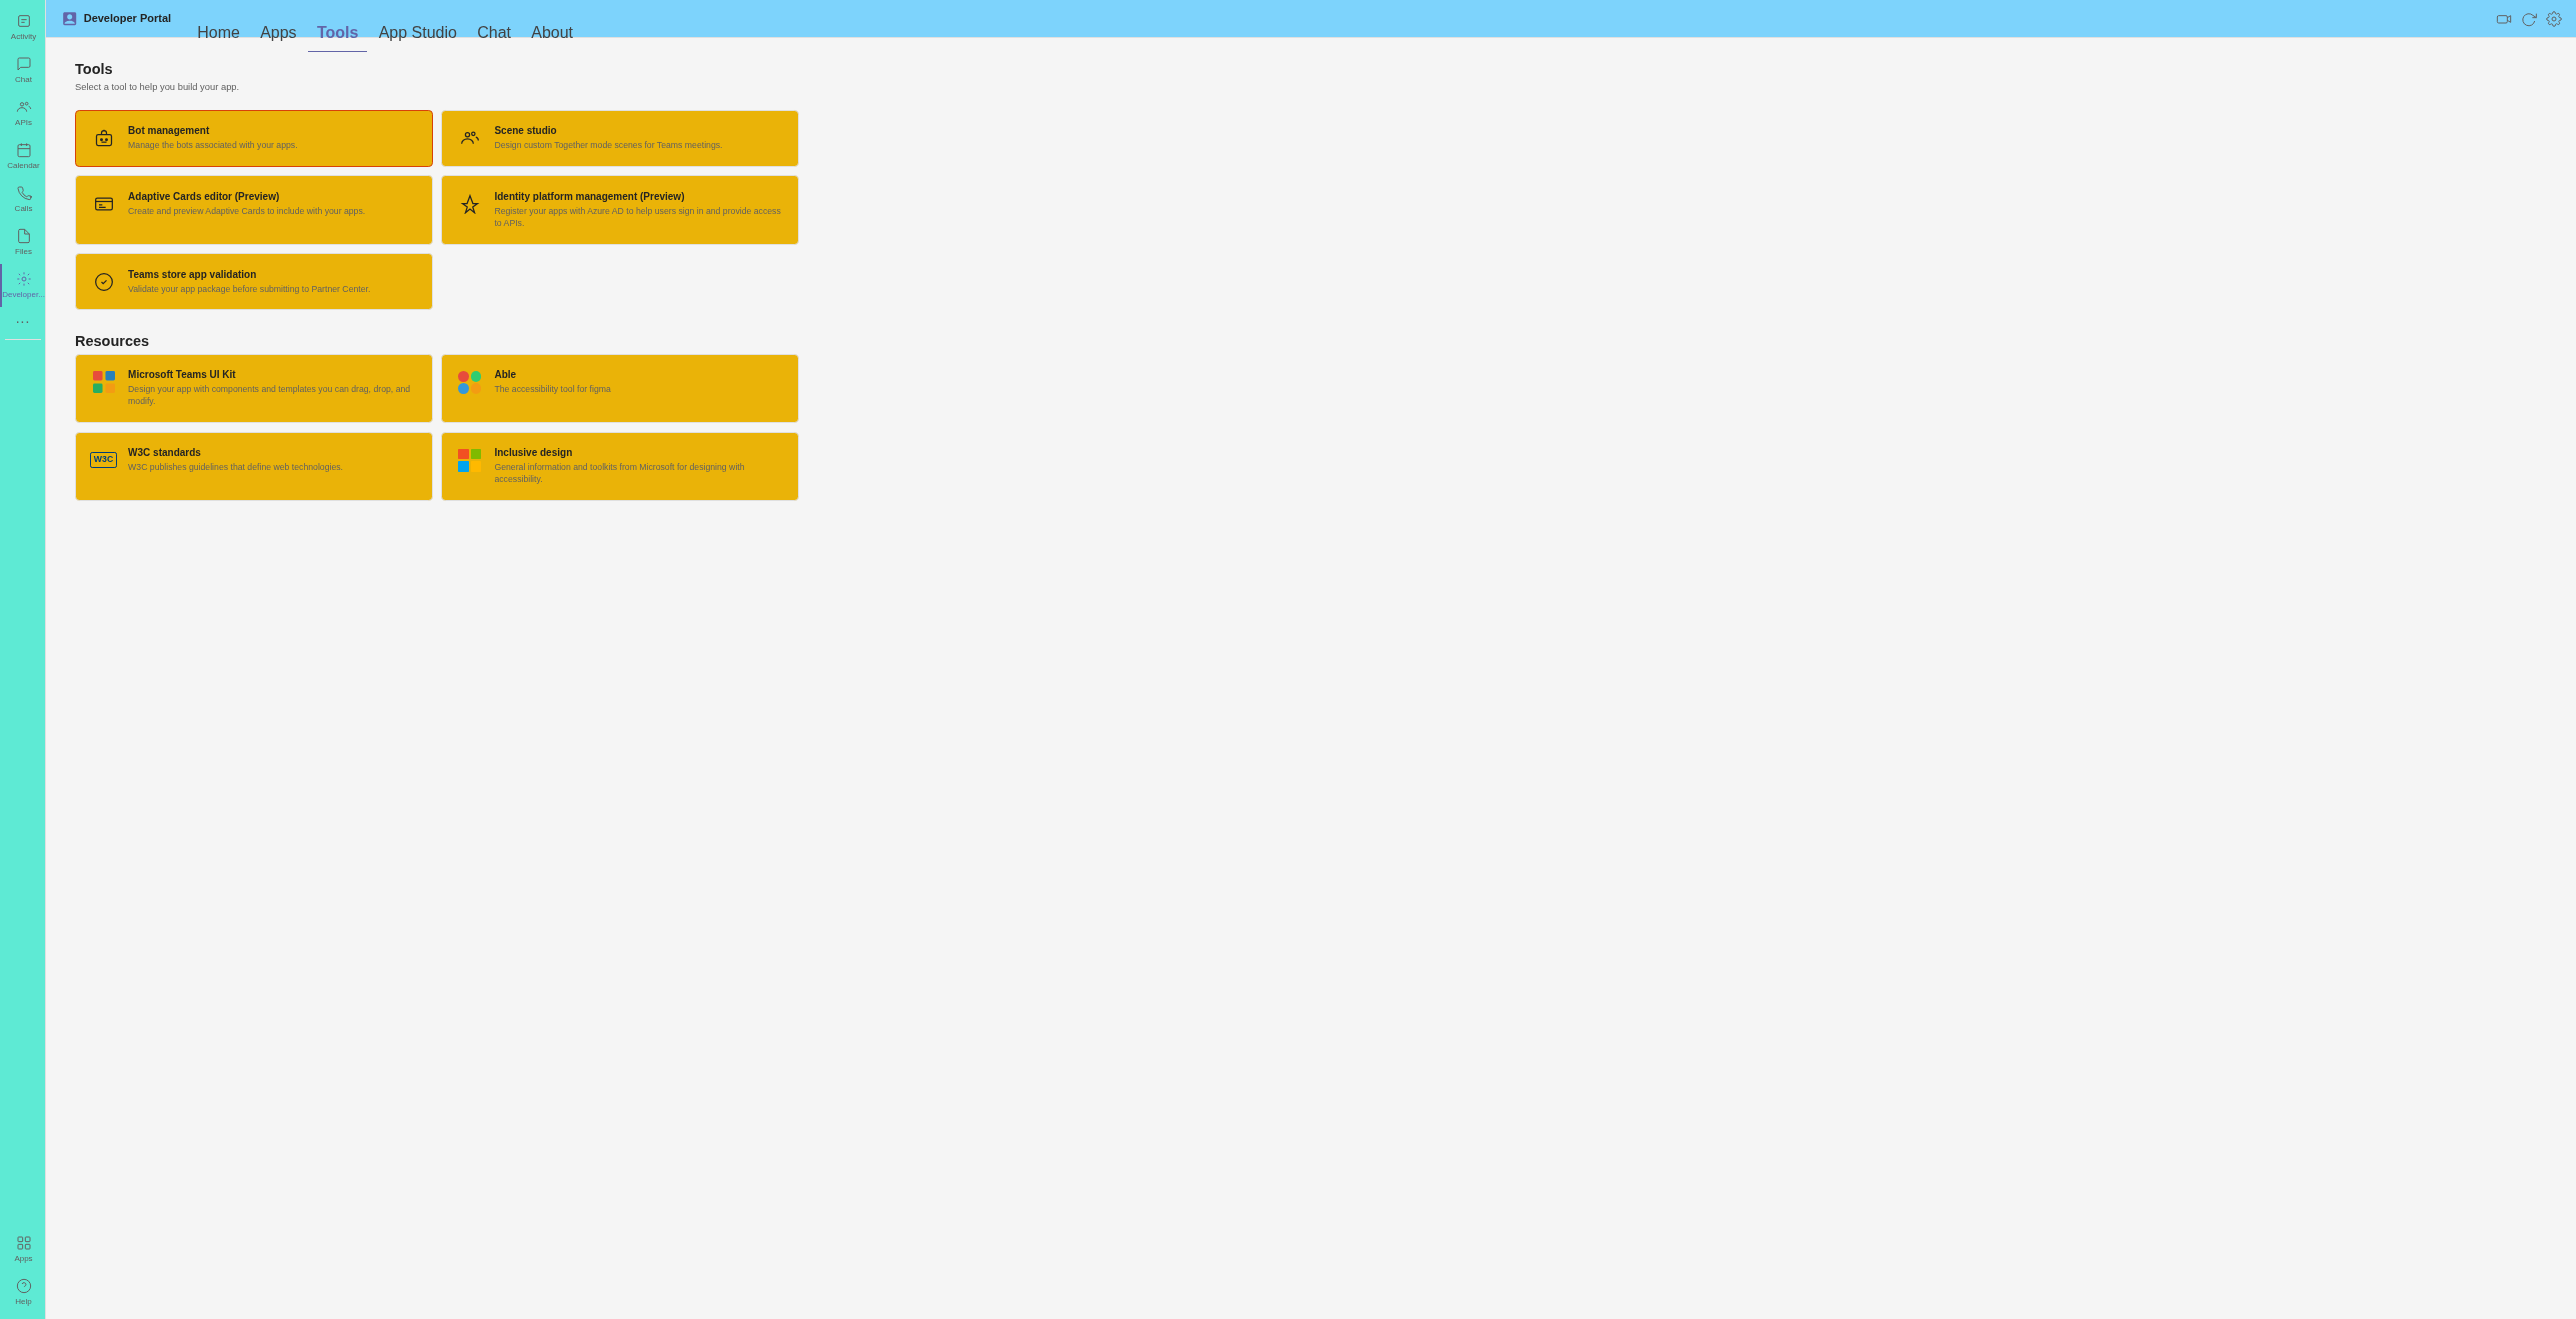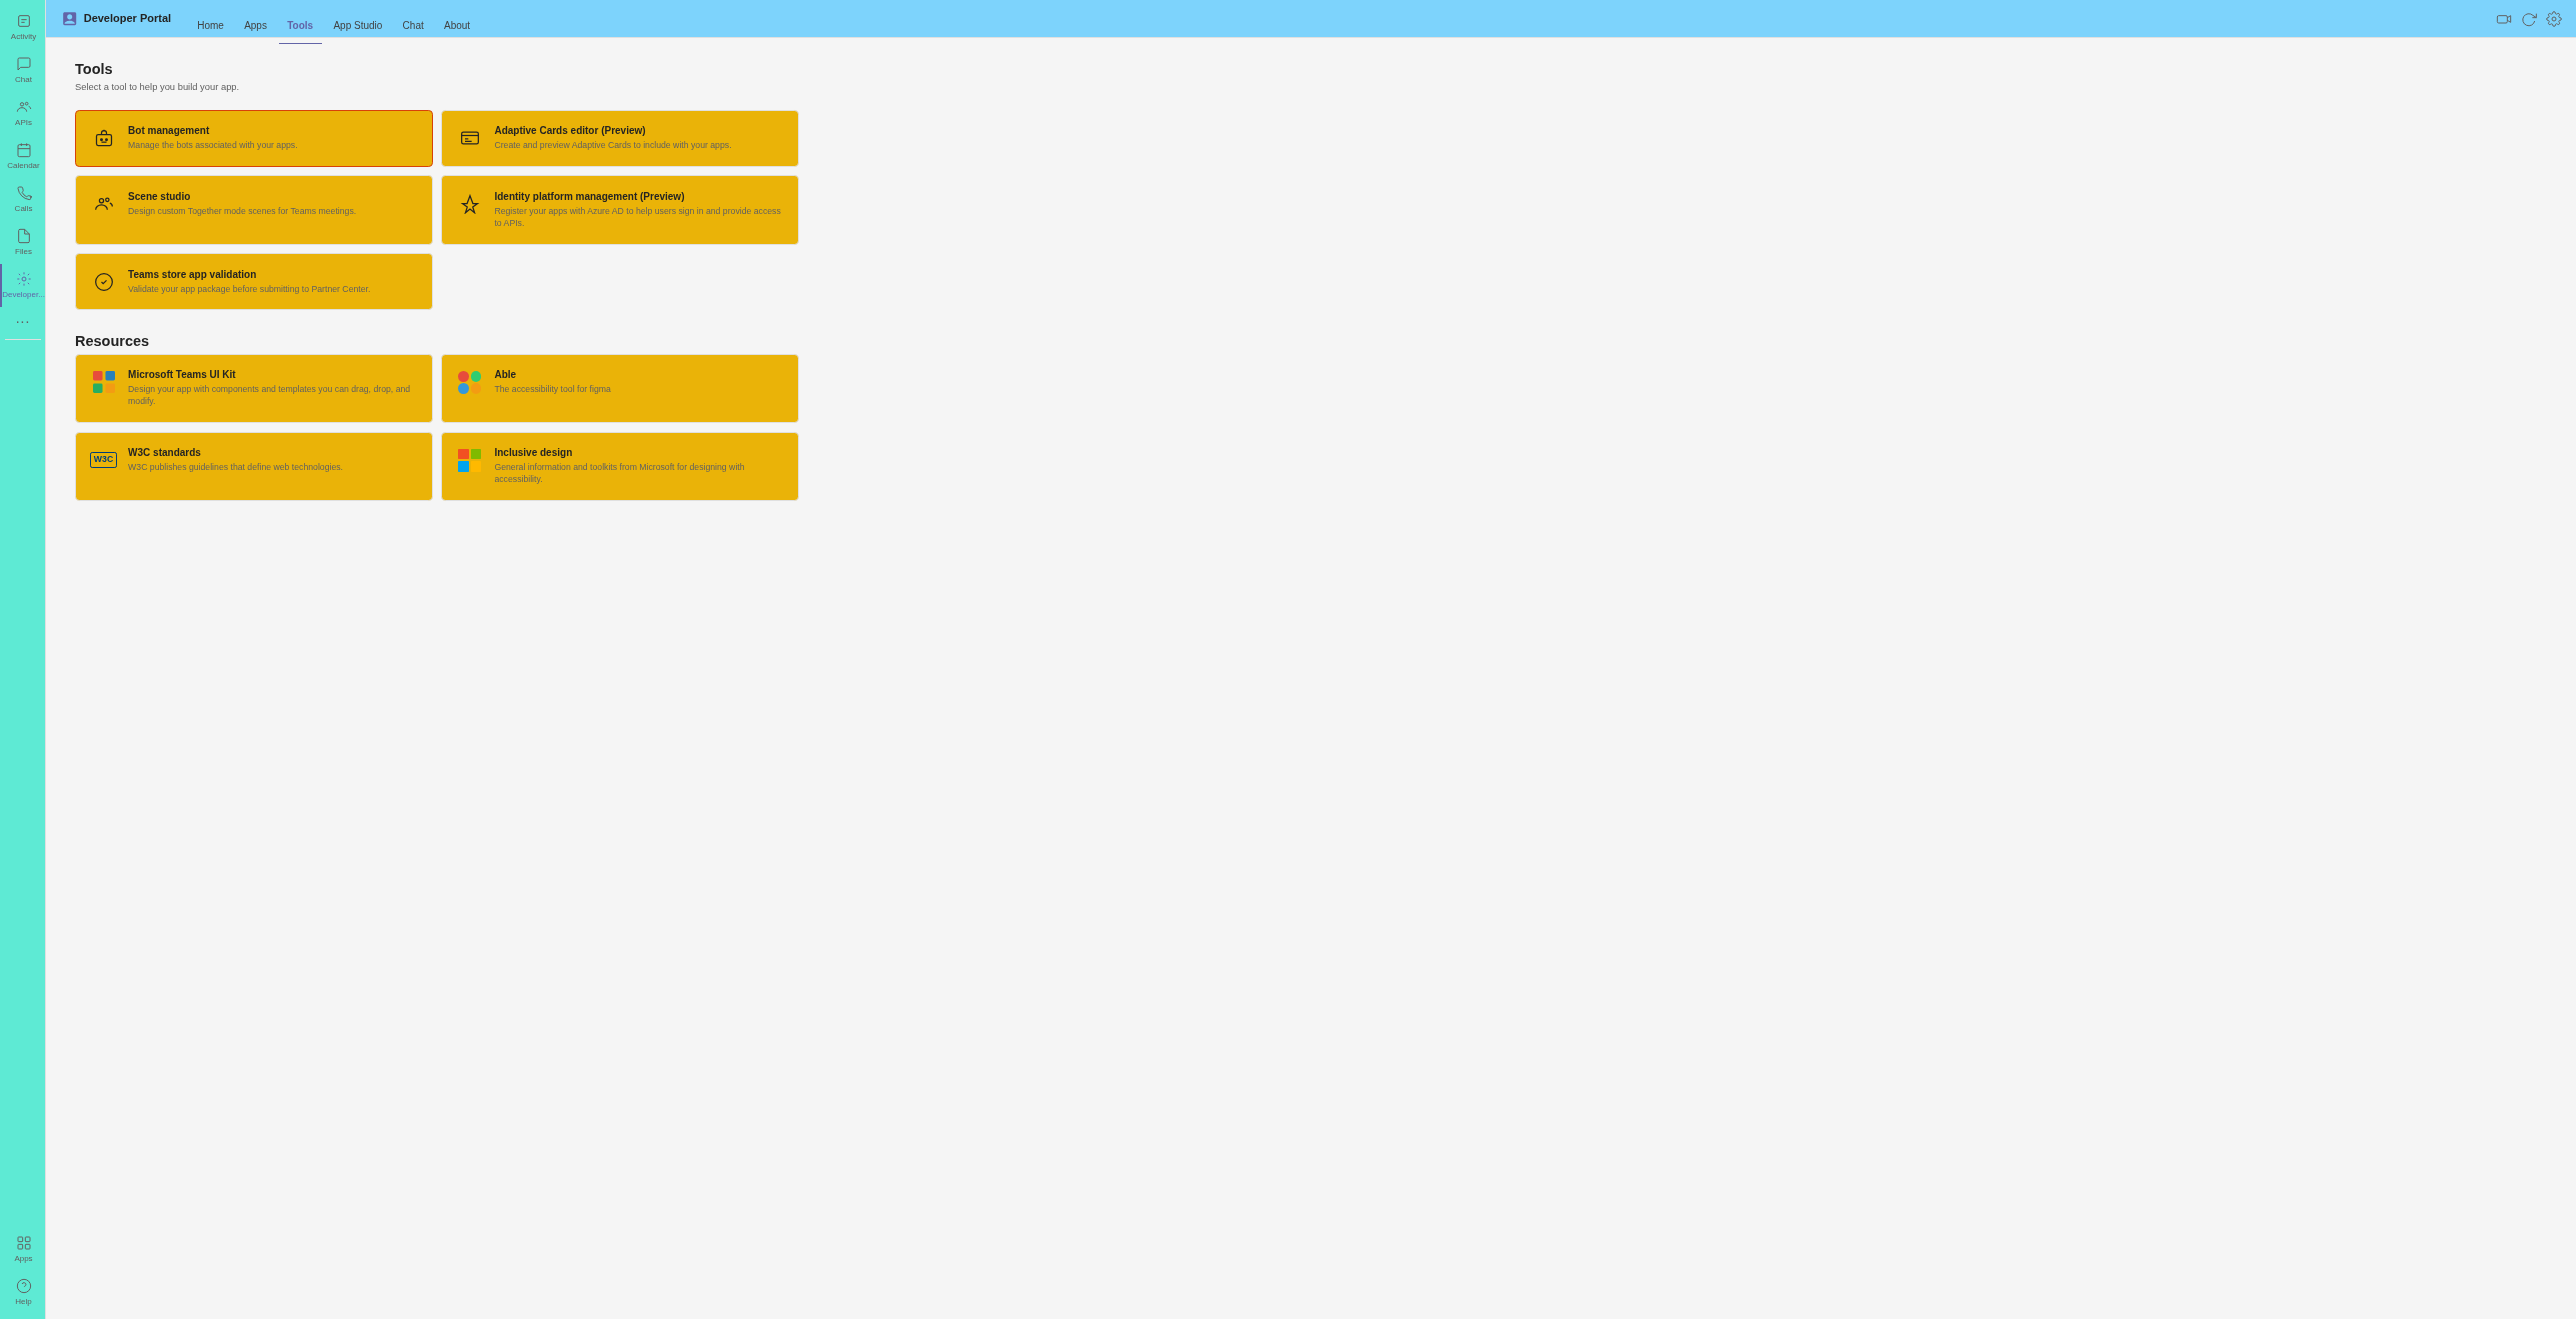--- a/index.html
+++ b/index.html
@@ -86,26 +86,26 @@
       display: flex;
       align-items: center;
       gap: 2.9px;
       height: 100%;
     }
     .nav-item {
       padding: 0 8.7px;
       height: 100%;
       display: flex;
       align-items: center;
-      font-size: 10px;
+      font-size: 16px;
       color: #424242;
       cursor: pointer;
       border-bottom: 1.4px solid transparent;
       position: relative;
-      top: 7px;
+      top: 15px;
     }
     .nav-item.active { color: #6264a7; border-bottom: 1.4px solid #6264a7; font-weight: 600; }
     .topnav-right {
       margin-left: auto;
       display: flex;
       align-items: center;
       gap: 8.7px;
     }
     .topnav-icon {
       width: 16px;
@@ -307,43 +307,43 @@
         </div>
         <div class="card-body">
           <div class="card-title">Bot management</div>
           <div class="card-desc">Manage the bots associated with your apps.</div>
         </div>
       </div>
 
       <div class="card">
         <div class="card-icon">
           <svg width="20" height="20" viewBox="0 0 24 24" fill="none" stroke="#242424" stroke-width="1.5">
-            <rect x="2" y="5" width="20" height="14" rx="2"></rect>
-            <path d="M2 9h20"></path>
-            <path d="M6 13h4M6 16h8"></path>
-          </svg>
-        </div>
-        <div class="card-body">
-          <div class="card-title">Adaptive Cards editor (Preview)</div>
-          <div class="card-desc">Create and preview Adaptive Cards to include with your apps.</div>
-        </div>
-      </div>
-
-      <div class="card">
-        <div class="card-icon">
-          <svg width="20" height="20" viewBox="0 0 24 24" fill="none" stroke="#242424" stroke-width="1.5">
             <circle cx="9" cy="8" r="2.5"></circle>
             <circle cx="16" cy="7" r="2"></circle>
             <path d="M2 19c0-3.3 3.1-6 7-6s7 2.7 7 6"></path>
             <path d="M19 11c1.7.5 3 1.9 3 4"></path>
           </svg>
         </div>
         <div class="card-body">
           <div class="card-title">Scene studio</div>
           <div class="card-desc">Design custom Together mode scenes for Teams meetings.</div>
+        </div>
+      </div>
+
+      <div class="card">
+        <div class="card-icon">
+          <svg width="20" height="20" viewBox="0 0 24 24" fill="none" stroke="#242424" stroke-width="1.5">
+            <rect x="2" y="5" width="20" height="14" rx="2"></rect>
+            <path d="M2 9h20"></path>
+            <path d="M6 13h4M6 16h8"></path>
+          </svg>
+        </div>
+        <div class="card-body">
+          <div class="card-title">Adaptive Cards editor (Preview)</div>
+          <div class="card-desc">Create and preview Adaptive Cards to include with your apps.</div>
         </div>
       </div>
 
       <div class="card">
         <div class="card-icon">
           <svg width="20" height="20" viewBox="0 0 24 24" fill="none" stroke="#242424" stroke-width="1.5">
             <path d="M12 2l3.5 9.5H21l-5.7 4.1 2.2 6.9L12 18l-5.5 4.6 2.2-6.9L3 11.5h5.5z"></path>
           </svg>
         </div>
         <div class="card-body">

